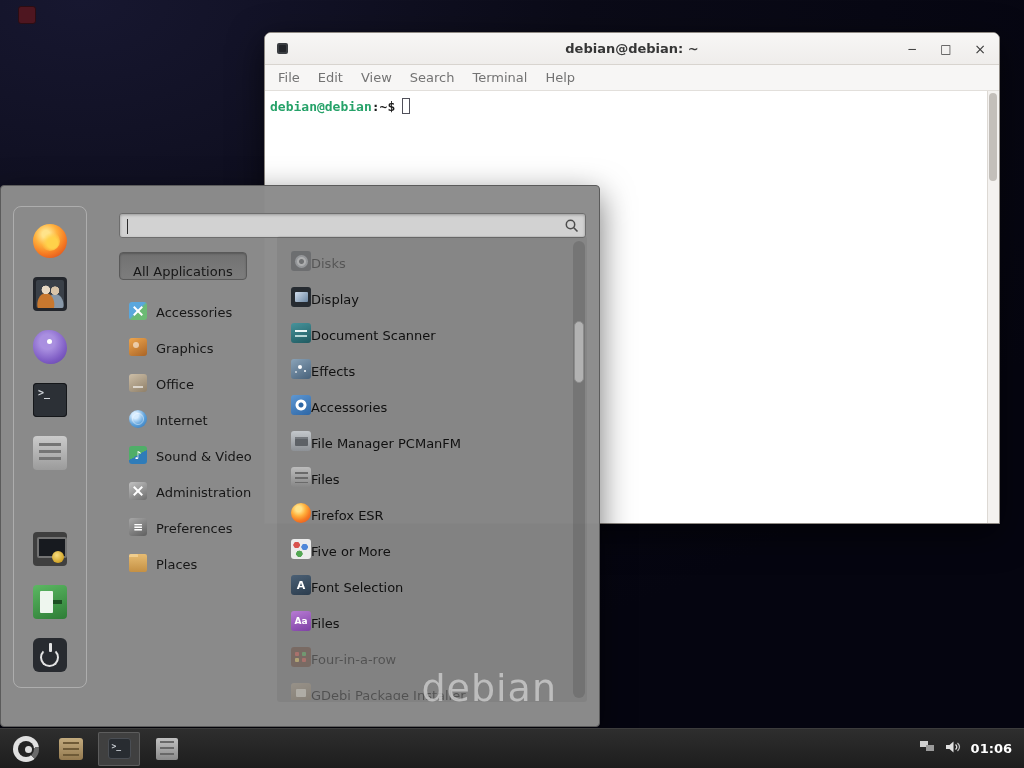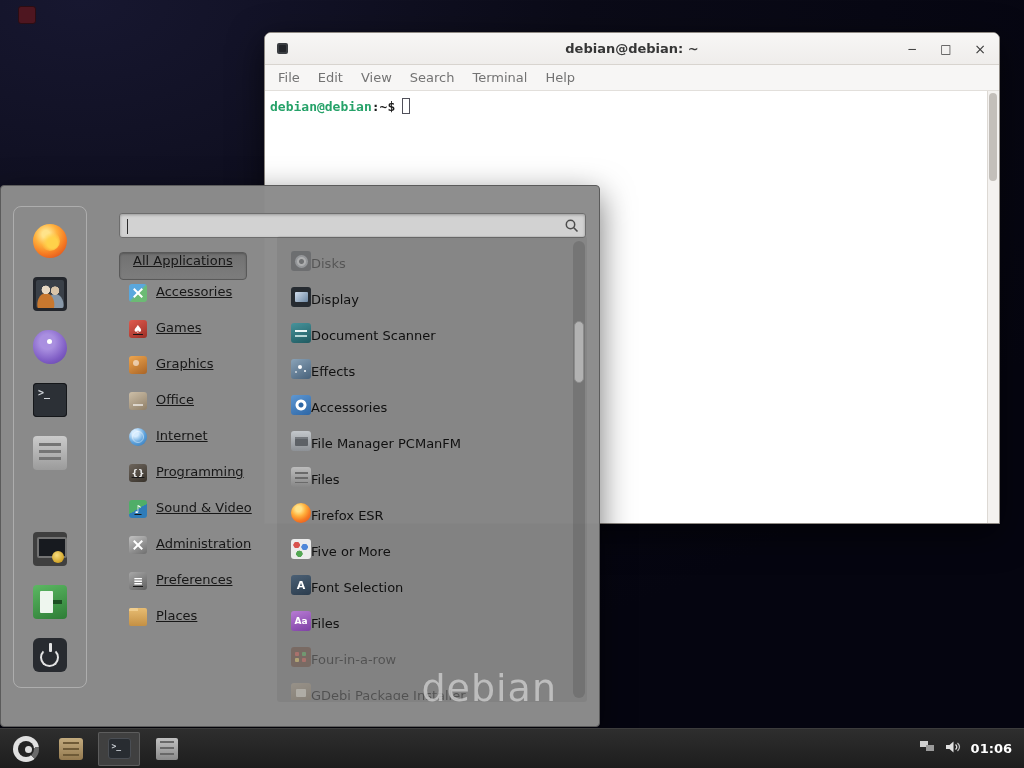--- a/index.html
+++ b/index.html
@@ -48,21 +48,21 @@
   .fav-item { width:40px; height:36px; display:flex; align-items:center; justify-content:center; border-radius:4px; }
 
   .search-field { position:absolute; left:118px; top:27px; width:467px; height:25px;
     background:#d2d2d2; border:1px solid #6d6d6d; border-radius:3px;
     box-shadow:inset 0 1px 3px rgba(0,0,0,.28); display:flex; align-items:center; padding:0 26px 0 6px; }
   .search-field input { flex:1; border:none; outline:none; background:transparent; font-size:13px; color:#222; height:100%; }
   .caret { position:absolute; left:7px; top:5px; width:1px; height:15px; background:#2b2b2b; }
   .search-ic { position:absolute; right:5px; top:4px; }
 
   .cat-list { position:absolute; left:118px; top:62px; width:158px; }
-  .cat-row { height:36px; display:flex; align-items:flex-start; gap:9px; padding:0 10px; color:#171717;text-decoration:underline; }
+  .cat-row { height:36px; display:flex; align-items:flex-end; gap:9px; padding:0 10px; color:#171717; }
   .cat-row.no-icon { padding-left:37px; }
   .cat-row.selected { height:28px; margin:4px 0; width:max-content;
     background:linear-gradient(#717171,#7d7d7d); border:1px solid #595959; border-radius:4px;
     box-shadow:inset 0 1px 2px rgba(0,0,0,.22); padding:0 13px; }
   .cat-label { white-space:nowrap; }
 
   .apps-bg { position:absolute; left:276px; top:50px; right:12px; bottom:24px;
     background:rgba(0,0,0,0.055); border-radius:3px; }
   .app-list { position:absolute; left:284px; top:55px; width:284px; bottom:26px; overflow:hidden; }
   .app-rows { margin-top:-6px; }
@@ -274,38 +274,30 @@
 
     <div class="cat-list">
         <div class="cat-row selected">
           <span class="cat-label">All Applications</span>
         </div>
         <div class="cat-row">
           <span class="icon18 ic-accessories"></span>
           <span class="cat-label">Accessories</span>
         </div>
         <div class="cat-row">
-          <span class="icon18 ic-games"></span>
-          <span class="cat-label">Games</span>
-        </div>
-        <div class="cat-row">
           <span class="icon18 ic-graphics"></span>
           <span class="cat-label">Graphics</span>
         </div>
         <div class="cat-row">
           <span class="icon18 ic-office"></span>
           <span class="cat-label">Office</span>
         </div>
         <div class="cat-row">
           <span class="icon18 ic-internet"></span>
           <span class="cat-label">Internet</span>
-        </div>
-        <div class="cat-row">
-          <span class="icon18 ic-programming"></span>
-          <span class="cat-label">Programming</span>
         </div>
         <div class="cat-row">
           <span class="icon18 ic-sound-video"></span>
           <span class="cat-label">Sound &amp; Video</span>
         </div>
         <div class="cat-row">
           <span class="icon18 ic-administration"></span>
           <span class="cat-label">Administration</span>
         </div>
         <div class="cat-row">

